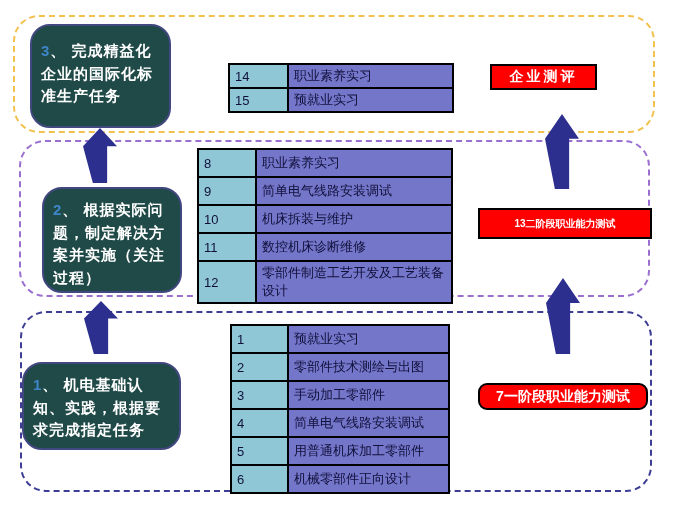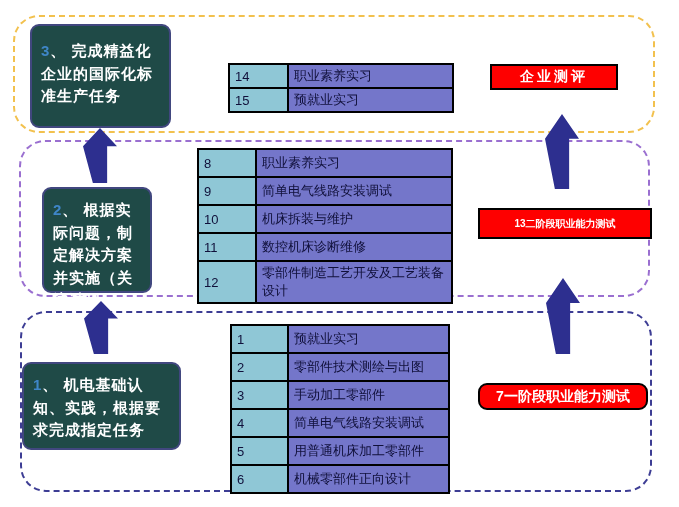--- a/index.html
+++ b/index.html
@@ -7,25 +7,25 @@
   .canvas{position:relative;width:679px;height:507px;background:#ffffff;overflow:hidden;}
 
   
   .stage{position:absolute;box-sizing:border-box;border-radius:26px;z-index:1;background:transparent;}
   .stage.s3{left:13px;top:15px;width:642px;height:118px;border:2px dashed #F2C14E;}
   .stage.s2{left:19px;top:140px;width:631px;height:157px;border:2px dashed #9A6FD0;}
   .stage.s1{left:20px;top:311px;width:632px;height:181px;border:2px dashed #3D3D94;}
 
   
   .goal{position:absolute;box-sizing:border-box;background:#1F4A47;border:2px solid #41477F;
-        border-radius:9px;color:#ffffff;font-weight:bold;z-index:3;
+        border-radius:20px;color:#ffffff;font-weight:bold;z-index:3;
         padding:10px 9px;line-height:1.5;font-size:15px;letter-spacing:1px;}
   .goal .num{color:#3F86C8;}
   .goal.g3{left:30px;top:24px;width:141px;height:104px;padding-top:14px;}
-  .goal.g2{left:42px;top:187px;width:110px;height:106px;}
+  .goal.g2{left:42px;top:187px;width:140px;height:106px;}
   .goal.g1{left:22px;top:362px;width:159px;height:88px;}
 
   
   table.courses{position:absolute;border-collapse:collapse;z-index:3;table-layout:fixed;}
   table.courses td{border:2px solid #000000;color:#10103A;font-size:13px;
                    padding:2px 5px;vertical-align:middle;overflow:hidden;}
   table.courses td.no{background:#8FC7D6;}
   table.courses td.name{background:#7476CA;}
   table.t3{left:228px;top:63px;width:226px;}
   table.t3 td{height:17px;}
@@ -34,21 +34,21 @@
   table.t2 td{height:22px;}
   table.t2 td.no{width:46px;}
   table.t1{left:230px;top:324px;width:220px;}
   table.t1 td{height:22px;}
   table.t1 td.no{width:45px;}
 
   
   .assess{position:absolute;box-sizing:border-box;background:#FE0000;border:2px solid #000000;
           color:#ffffff;font-weight:bold;display:flex;align-items:center;justify-content:center;
           z-index:4;font-size:10px;white-space:nowrap;}
-  .assess.a3{left:490px;top:64px;width:128px;height:26px;letter-spacing:3px;font-size:14px;}
+  .assess.a3{left:490px;top:64px;width:107px;height:26px;letter-spacing:3px;font-size:14px;}
   .assess.a2{left:478px;top:208px;width:174px;height:31px;}
   .assess.a1{left:478px;top:383px;width:170px;height:27px;font-size:14px;border-radius:9px;}
 
   
   .arrow{position:absolute;background:#2D2F8F;z-index:5;
          clip-path:polygon(50% 0,100% 33%,71% 33%,71% 100%,29% 100%,0 33%);}
   .arrow.aL1{left:84px;top:301px;width:34px;height:53px;}
   .arrow.aL2{left:83px;top:128px;width:34px;height:55px;}
   .arrow.aR1{left:546px;top:278px;width:34px;height:76px;}
   .arrow.aR2{left:545px;top:114px;width:34px;height:75px;}

